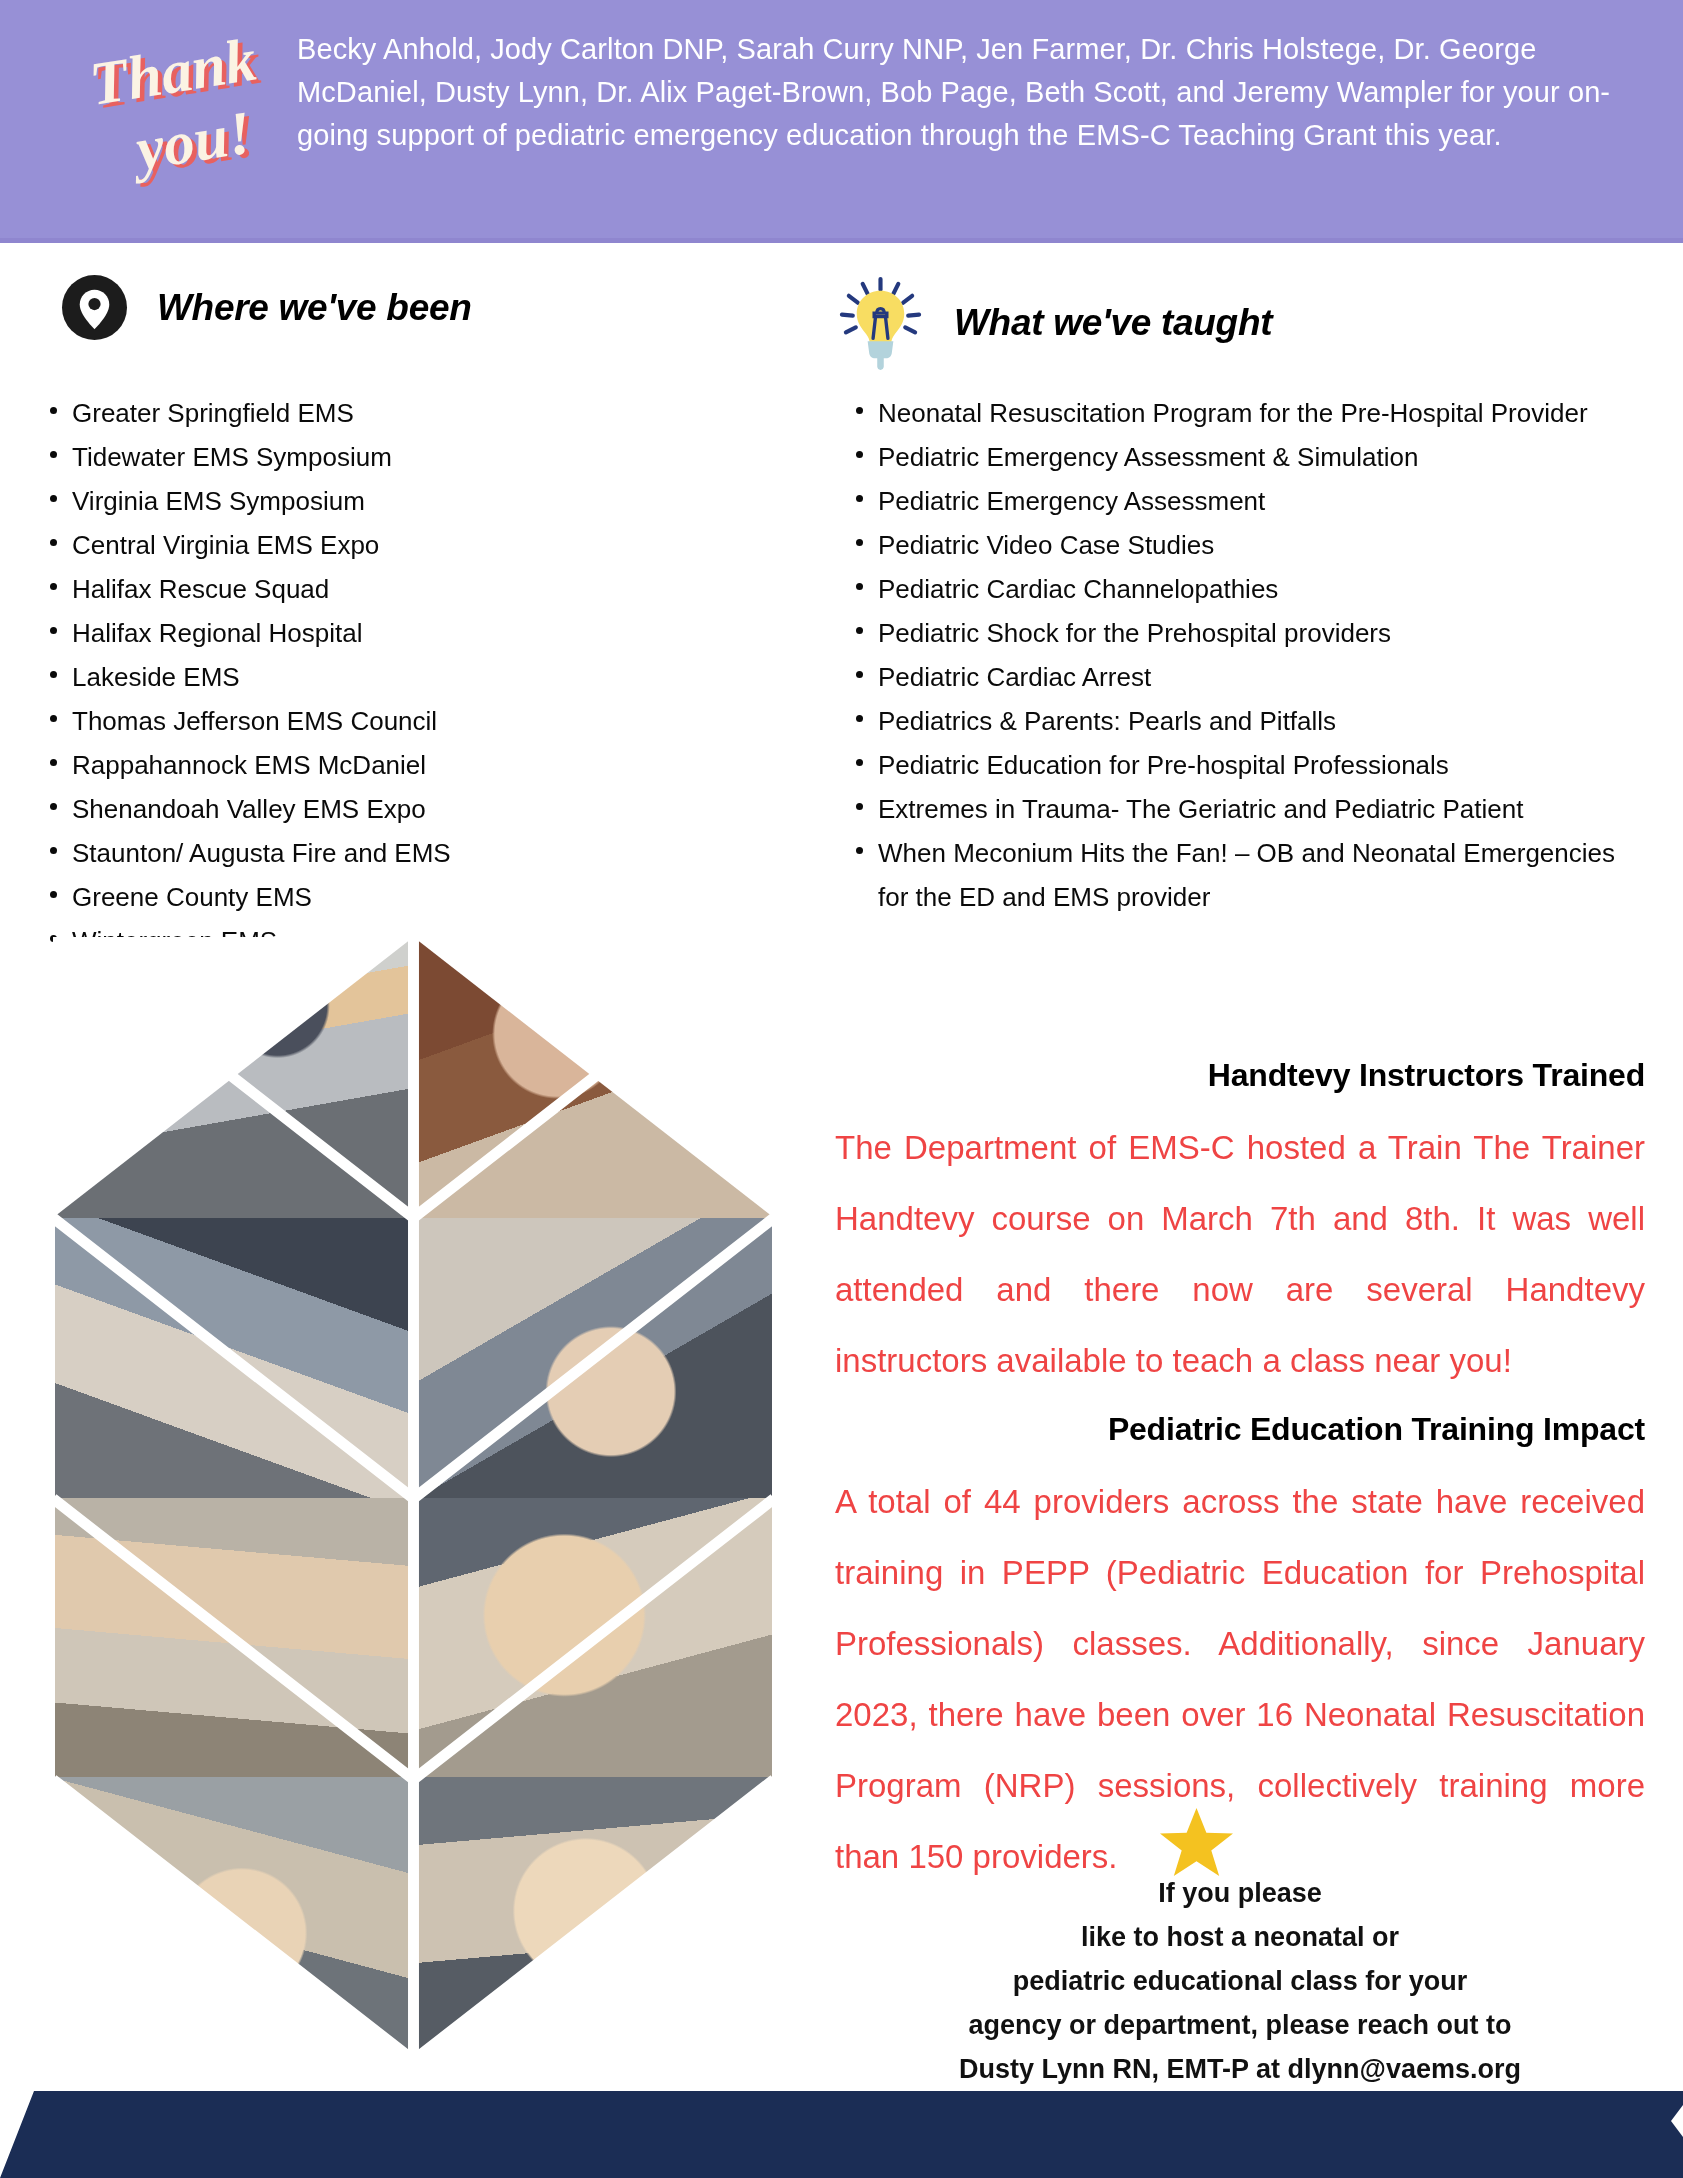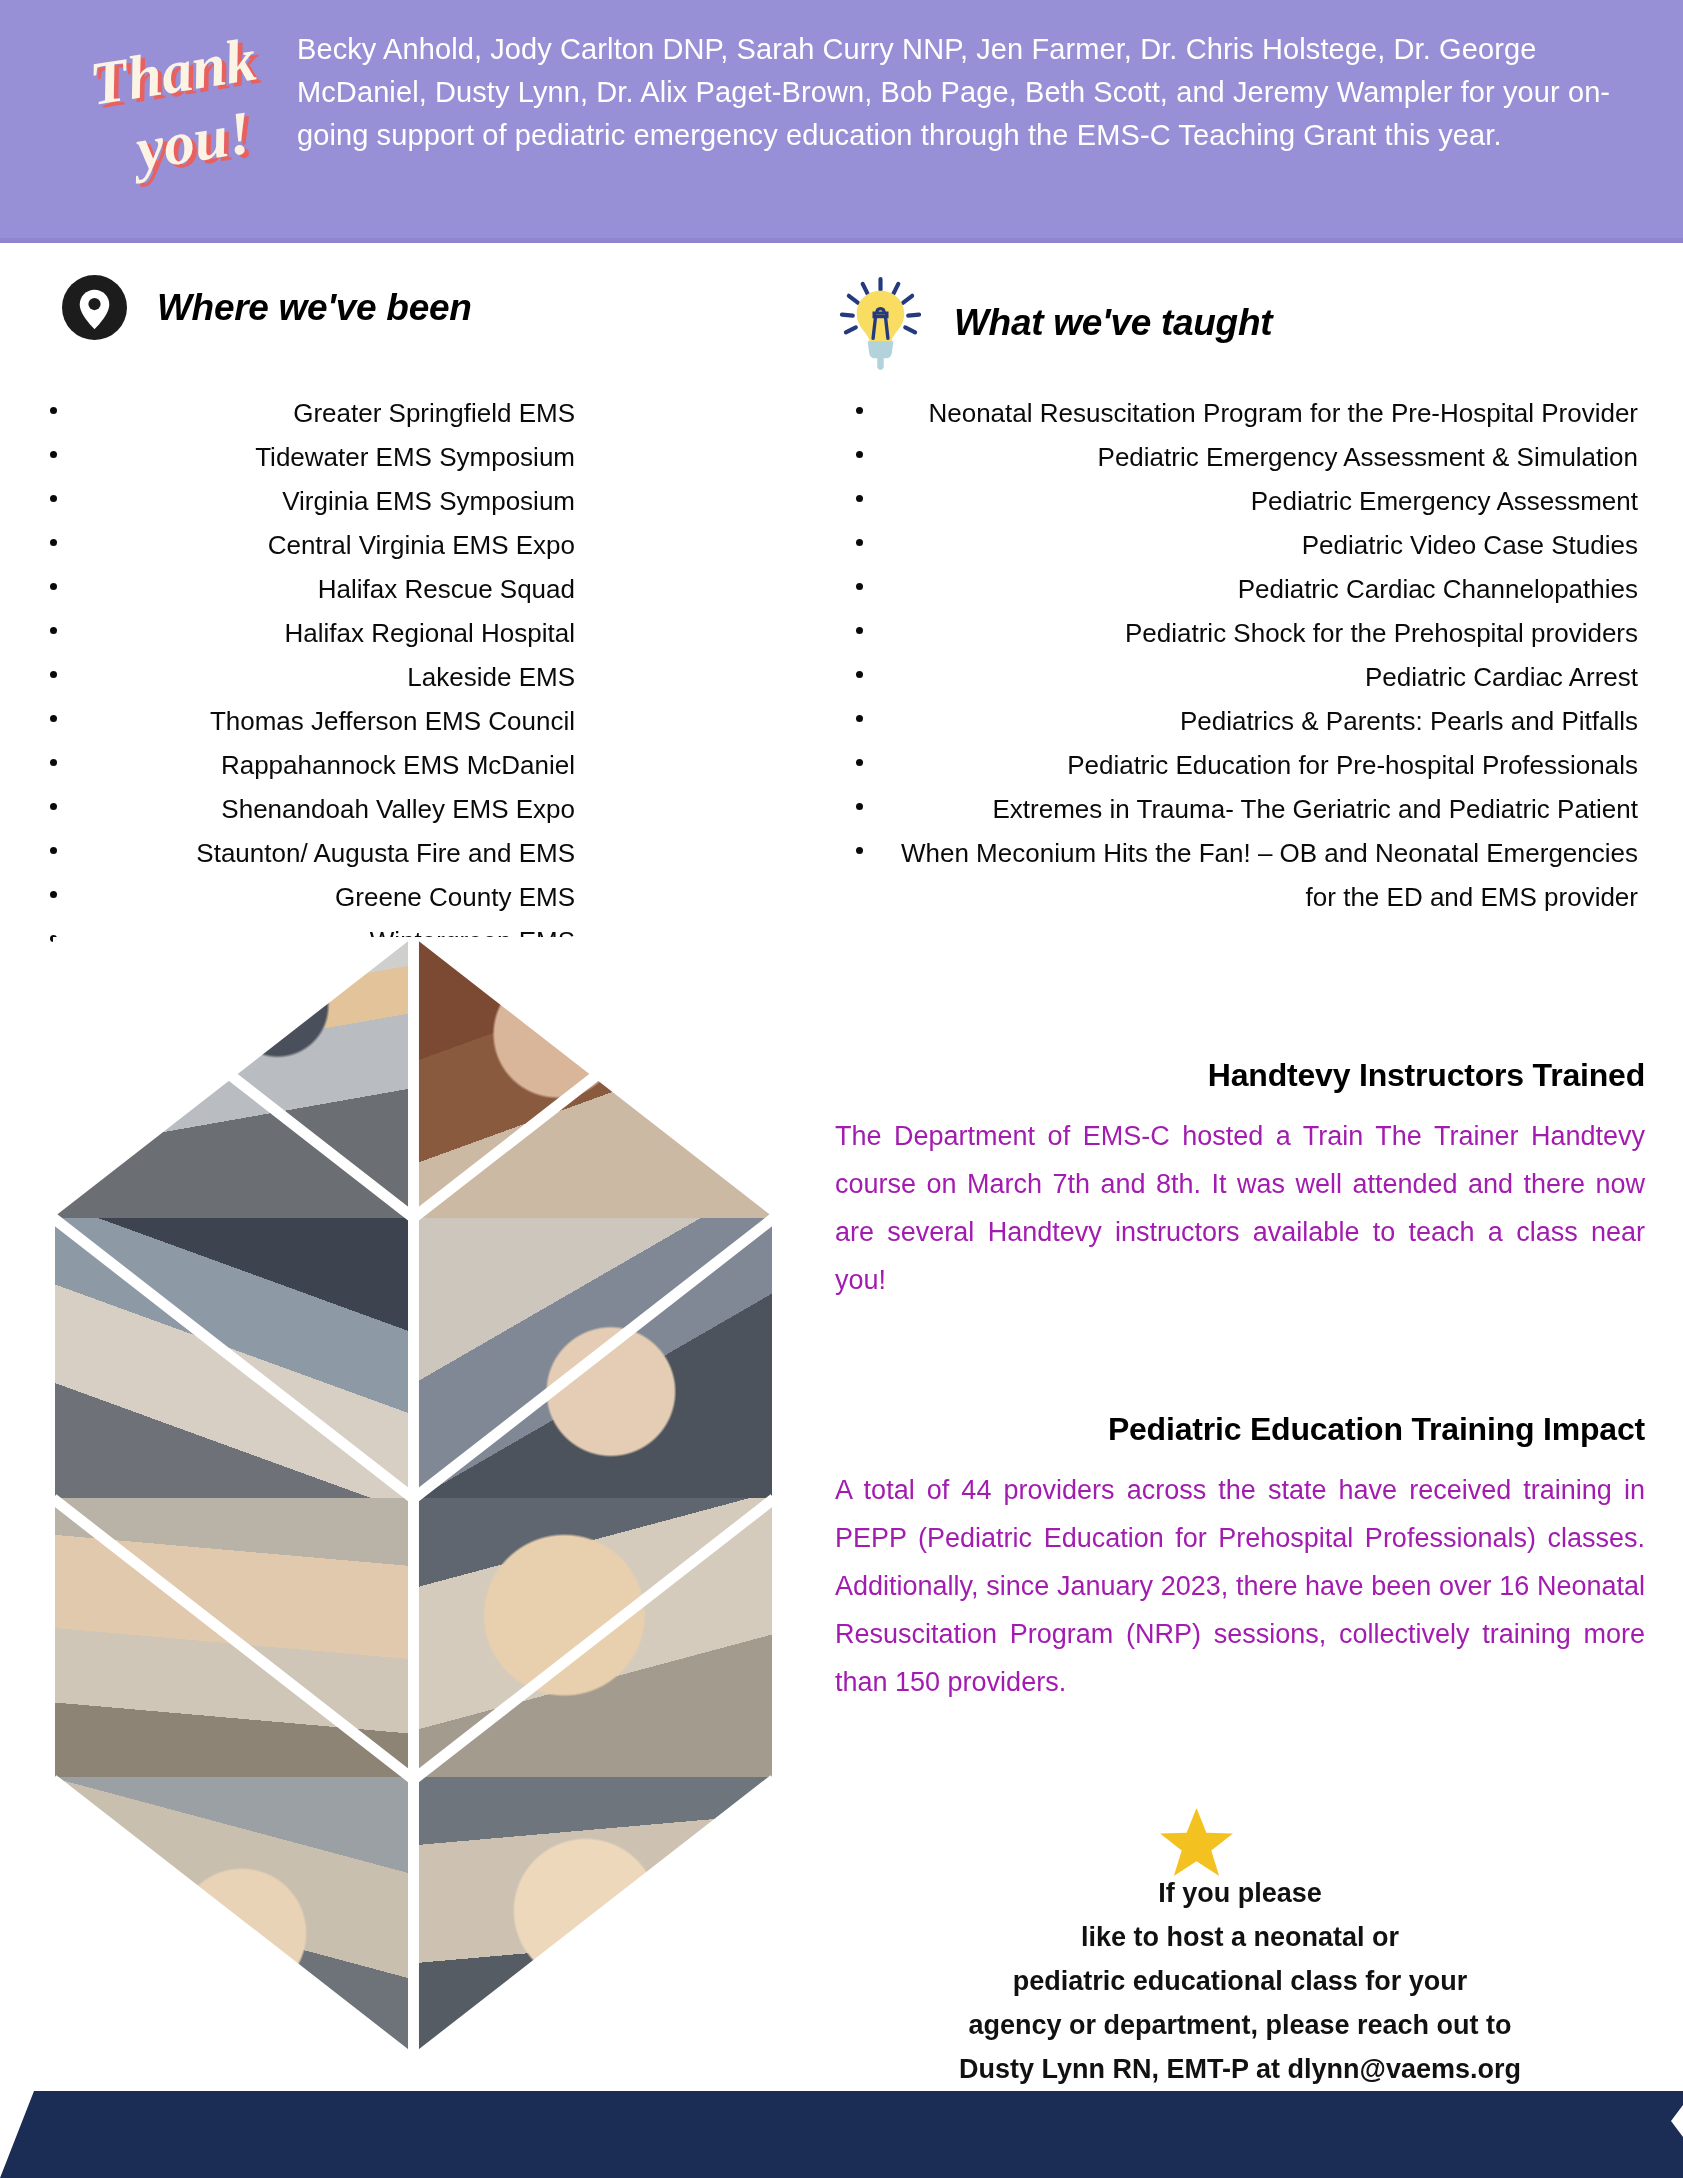--- a/index.html
+++ b/index.html
@@ -87,21 +87,20 @@
     border-radius: 50%;
     background: #1c1c1c;
     position: relative;
     flex: 0 0 auto;
   }
 
   
   ul.bullets {
     position: absolute;
     list-style: none;
-    text-align: right;
   }
   ul.bullets li {
     position: relative;
     color: #0a0a0a;
     padding-left: 32px;
   }
   ul.bullets li::before {
     content: "";
     position: absolute;
     left: 10px;
@@ -133,24 +132,24 @@
 
   .article h2 {
     font-size: 32px;
     font-weight: bold;
     text-align: right;
     color: #000000;
     letter-spacing: -0.2px;
   }
 
   .article p {
-    font-size: 27px;
-    line-height: 48px;
+    font-size: 33px;
+    line-height: 71px;
     text-align: justify;
-    color: #a21caf;
+    color: #ef4444;
     margin-top: 18px;
   }
 
   #handtevy-block { top: 1057px; }
   #impact-block   { top: 1411px; }
 
   
   .star-wrap {
     position: absolute;
     left: 1158px;

